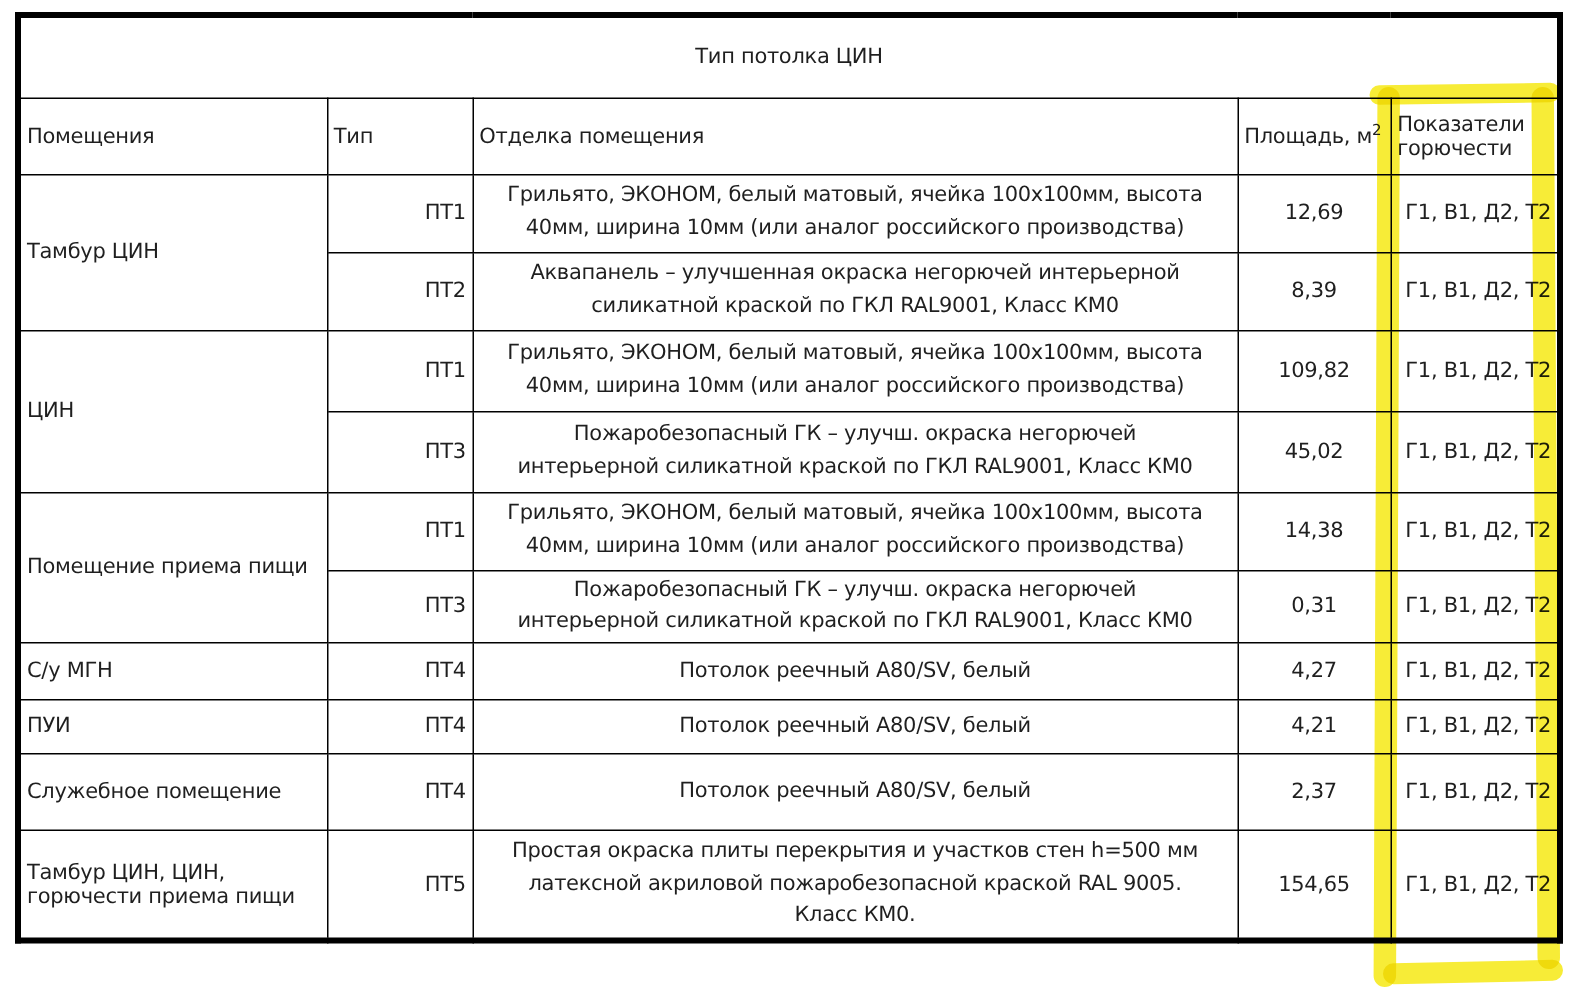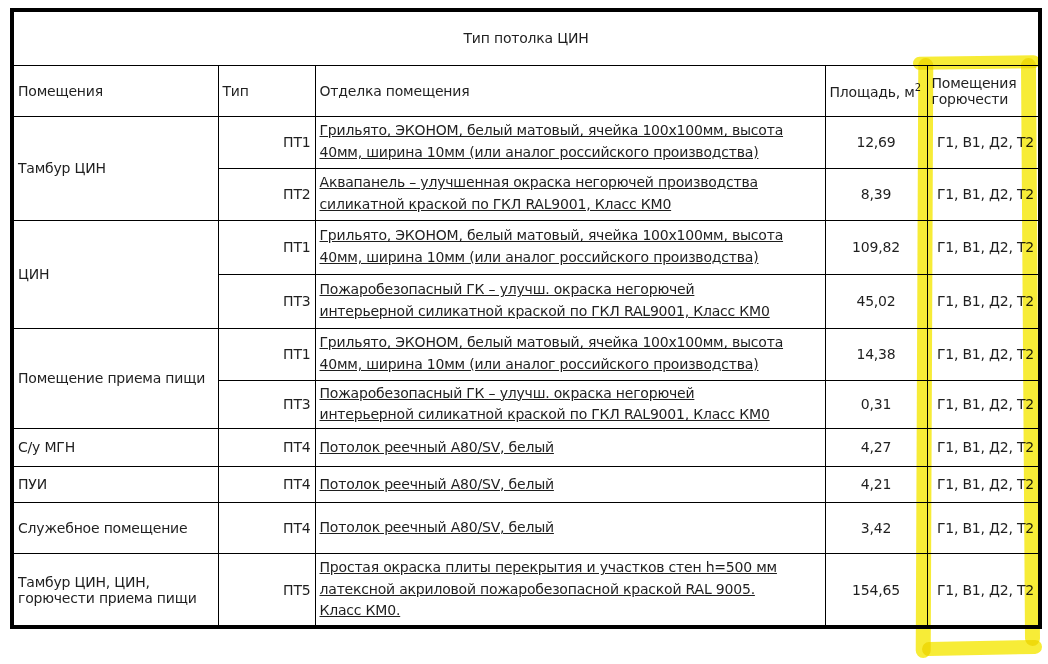--- a/index.html
+++ b/index.html
@@ -43,21 +43,21 @@
     font-size: 23px;
     letter-spacing: 0.5px;
     border-bottom: 1.5px solid #000;
   }
   td.head-cell {
     text-align: left;
     font-size: 14.5px;
   }
   td.c-room   { }
   td.c-type   { text-align: right; }
-  td.c-finish { text-align: left; padding: 3px 8px; white-space: pre-line; line-height: 1.55; text-decoration: underline; }
+  td.c-finish { text-align: center; padding: 3px 8px; white-space: pre-line; line-height: 1.55; }
   td.c-area   { text-align: center; margin-top: 24px; }
   td.c-flam   { text-align: right; padding: 2px 1px 2px 3px; white-space: nowrap; font-size: 13.5px; letter-spacing: -0.3px; margin-top: 37px; }
   sup { font-size: 10px; }
 
   
   tr.h-title { height: 55px; }
   tr.h-head  { height: 51px; }
   tr.h54 { height: 52px; }
   tr.h56 { height: 54px; }
   tr.h50 { height: 48px; }
@@ -97,34 +97,34 @@
     <tbody>
         <tr class="h-title">
       <td colspan="5" class="title-cell">Тип потолка ЦИН</td>
     </tr>
 
     <tr class="h-head">
       <td class="head-cell">Помещения</td>
       <td class="head-cell">Тип</td>
       <td class="head-cell">Отделка помещения</td>
       <td class="head-cell"><span>Площадь, м</span><sup>2</sup></td>
-      <td class="head-cell">Помещения горючести</td>
+      <td class="head-cell">Показатели горючести</td>
     </tr>
 
     <tr class="h54">
       <td class="c-room" rowspan="2">Тамбур ЦИН</td>
       <td class="c-type">ПТ1</td>
       <td class="c-finish">Грильято, ЭКОНОМ, белый матовый, ячейка 100х100мм, высота
 40мм, ширина 10мм (или аналог российского производства)</td>
       <td class="c-area">12,69</td>
       <td class="c-flam">Г1, В1, Д2, Т2</td>
     </tr>
     <tr class="h54">
       <td class="c-type">ПТ2</td>
-      <td class="c-finish">Аквапанель – улучшенная окраска негорючей производства
+      <td class="c-finish">Аквапанель – улучшенная окраска негорючей интерьерной
 силикатной краской по ГКЛ RAL9001, Класс КМ0</td>
       <td class="c-area">8,39</td>
       <td class="c-flam">Г1, В1, Д2, Т2</td>
     </tr>
 
     <tr class="h56">
       <td class="c-room" rowspan="2">ЦИН</td>
       <td class="c-type">ПТ1</td>
       <td class="c-finish">Грильято, ЭКОНОМ, белый матовый, ячейка 100х100мм, высота
 40мм, ширина 10мм (или аналог российского производства)</td>
@@ -168,21 +168,21 @@
       <td class="c-type">ПТ4</td>
       <td class="c-finish">Потолок реечный А80/SV, белый</td>
       <td class="c-area">4,21</td>
       <td class="c-flam">Г1, В1, Д2, Т2</td>
     </tr>
 
     <tr class="h53">
       <td class="c-room">Служебное помещение</td>
       <td class="c-type">ПТ4</td>
       <td class="c-finish">Потолок реечный А80/SV, белый</td>
-      <td class="c-area">3,42</td>
+      <td class="c-area">2,37</td>
       <td class="c-flam">Г1, В1, Д2, Т2</td>
     </tr>
 
     <tr class="h76">
       <td class="c-room">Тамбур ЦИН, ЦИН, горючести приема пищи</td>
       <td class="c-type">ПТ5</td>
       <td class="c-finish">Простая окраска плиты перекрытия и участков стен h=500 мм
 латексной акриловой пожаробезопасной краской RAL 9005.
 Класс КМ0.</td>
       <td class="c-area">154,65</td>

